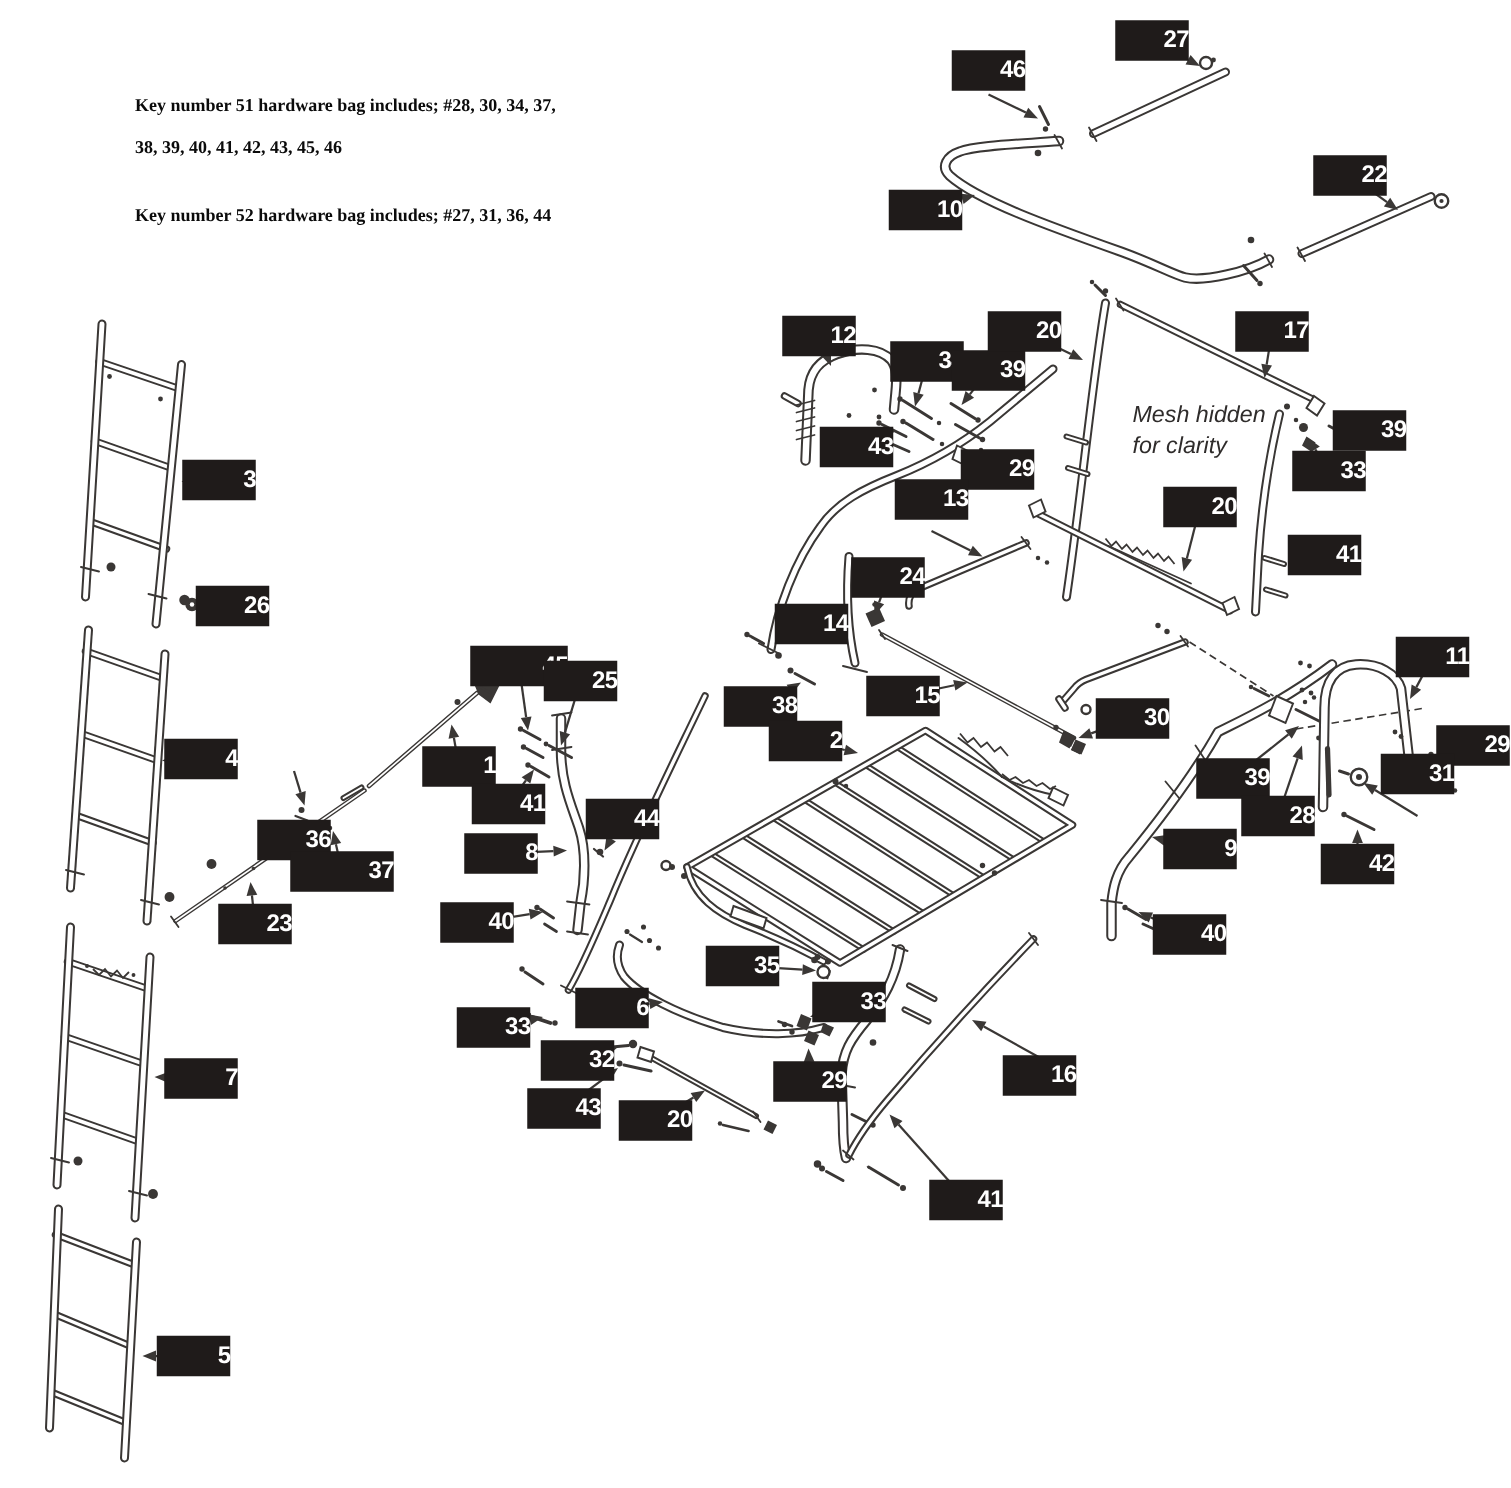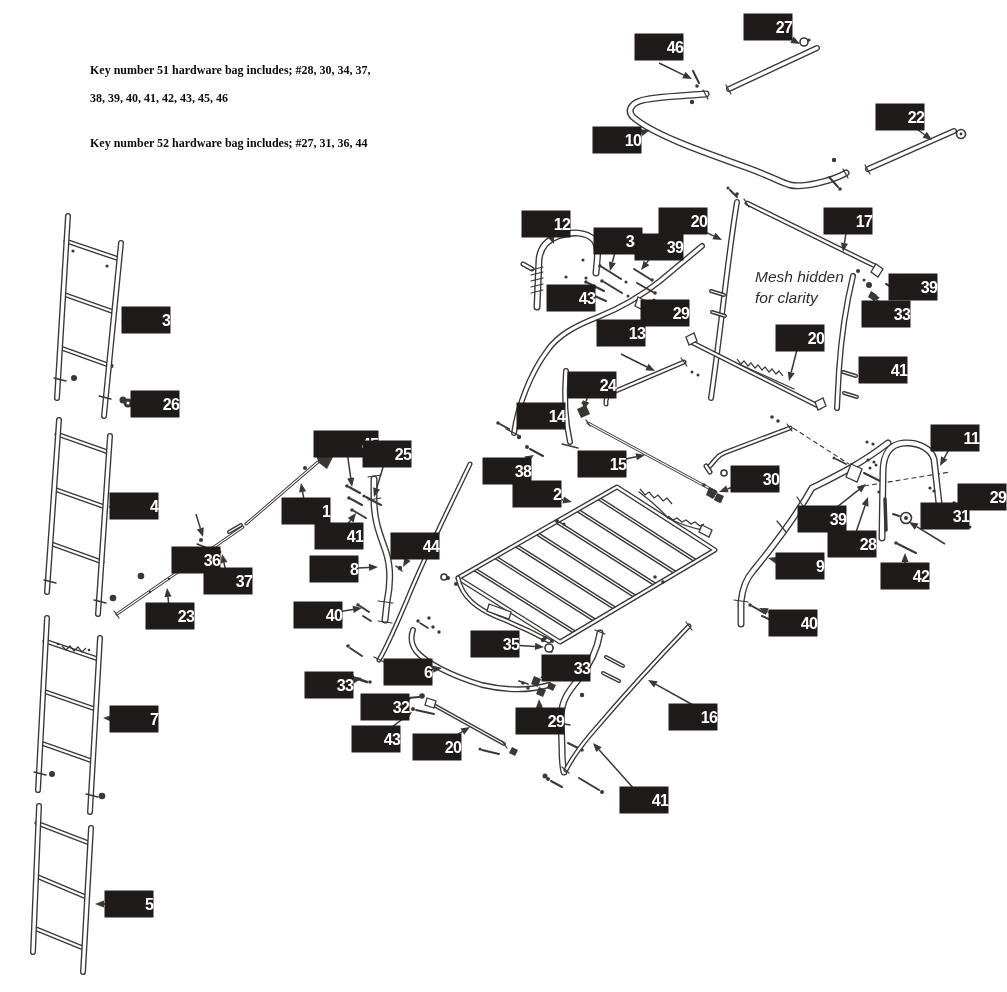--- a/index.html
+++ b/index.html
@@ -598,21 +598,21 @@
       <div class="callout" style="left: 955px; top: 438px;">11</div>
       <div class="callout" style="left: 134px; top: 506px;">4</div>
       <div class="callout" style="left: 196px; top: 514px; margin-top: 46px;">36</div>
       <div class="callout" style="left: 306px; top: 511px;">1</div>
       <div class="callout" style="left: 339px; top: 536px;">41</div>
       <div class="callout" style="left: 982px; top: 497px;">29</div>
       <div class="callout" style="left: 537px; top: 494px;">2</div>
       <div class="callout" style="left: 822px; top: 519px;">39</div>
       <div class="callout" style="left: 852px; top: 544px;">28</div>
       <div class="callout" style="left: 945px; top: 516px;">31</div>
-      <div class="callout" style="left: 228px; top: 581px;">37</div>
+      <div class="callout" style="left: 228px; top: 581px; padding-left: 20px;">37</div>
       <div class="callout" style="left: 415px; top: 546px;">44</div>
       <div class="callout" style="left: 334px; top: 569px;">8</div>
       <div class="callout" style="left: 800px; top: 566px;">9</div>
       <div class="callout" style="left: 905px; top: 576px;">42</div>
       <div class="callout" style="left: 170px; top: 616px;">23</div>
       <div class="callout" style="left: 318px; top: 615px;">40</div>
       <div class="callout" style="left: 793px; top: 623px;">40</div>
       <div class="callout" style="left: 495px; top: 644px;">35</div>
       <div class="callout" style="left: 566px; top: 668px;">33</div>
       <div class="callout" style="left: 329px; top: 685px;">33</div>

